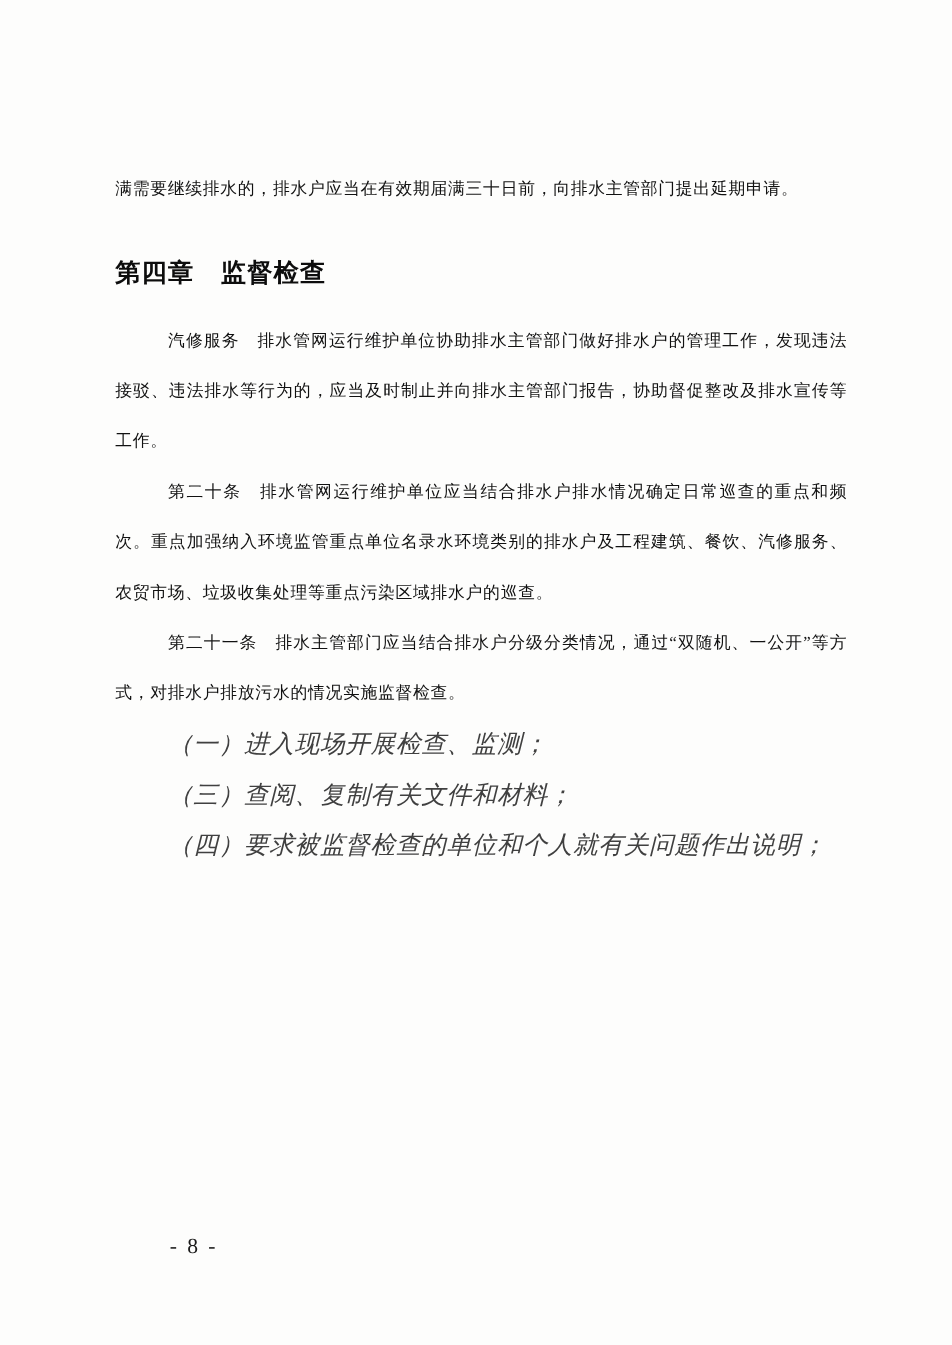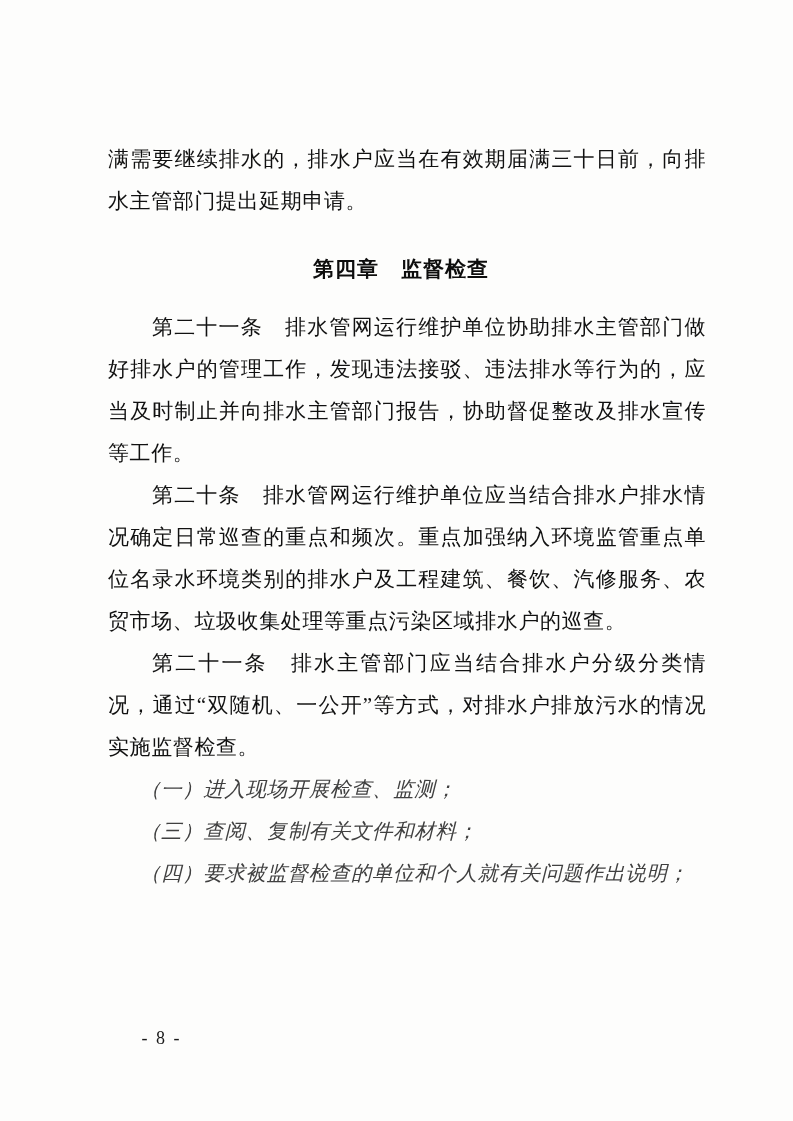--- a/index.html
+++ b/index.html
@@ -23,33 +23,33 @@
     height: 1121px;
     background: #fdfdfc;
   }
   .content {
     position: absolute;
     left: 96px;
     top: 138px;
     width: 610px;
   }
   .para {
-    font-size: 21px;
+    font-size: 14px;
     line-height: 42px;
     letter-spacing: 0.6px;
     text-align: justify;
     text-justify: inter-ideograph;
-    margin: 0 0 0 12px;
+    margin: 0 0 0 0;
     color: #111111;
   }
   .indent {
     text-indent: 44px;
   }
   .chapter {
-    text-align: center;
+    text-align: left;
     font-size: 21px;
     font-weight: bold;
     line-height: 42px;
     letter-spacing: 1px;
     margin: 26px 0 16px 0;
     color: #0d0d0d;
   }
   .chapter .gap {
     display: inline-block;
     width: 22px;
@@ -84,21 +84,21 @@
 
   <div class="content">
 
     <p class="para">满需要继续排水的，排水户应当在有效期届满三十日前，向排水主管部门提出延期申请。</p>
 
 
     <div class="chapter">
       <span>第四章</span><span class="gap"></span><span>监督检查</span>
     </div>
 
-    <p class="para indent">第二十一条　排水管网运行维护单位协助排水主管部门做好排水户的管理工作，发现违法接驳、违法排水等行为的，应当及时制止并向排水主管部门报告，协助督促整改及排水宣传等工作。</p>
+    <p class="para indent">汽修服务　排水管网运行维护单位协助排水主管部门做好排水户的管理工作，发现违法接驳、违法排水等行为的，应当及时制止并向排水主管部门报告，协助督促整改及排水宣传等工作。</p>
 
     <p class="para indent">第二十条　排水管网运行维护单位应当结合排水户排水情况确定日常巡查的重点和频次。重点加强纳入环境监管重点单位名录水环境类别的排水户及工程建筑、餐饮、汽修服务、农贸市场、垃圾收集处理等重点污染区域排水户的巡查。</p>
 
     <p class="para indent">第二十一条　排水主管部门应当结合排水户分级分类情况，通过“双随机、一公开”等方式，对排水户排放污水的情况实施监督检查。</p>
 
 
     <div class="list-item">（一）进入现场开展检查、监测；</div>
     <div class="list-item">（三）查阅、复制有关文件和材料；</div>
     <div class="list-item">（四）要求被监督检查的单位和个人就有关问题作出说明；</div>
 

